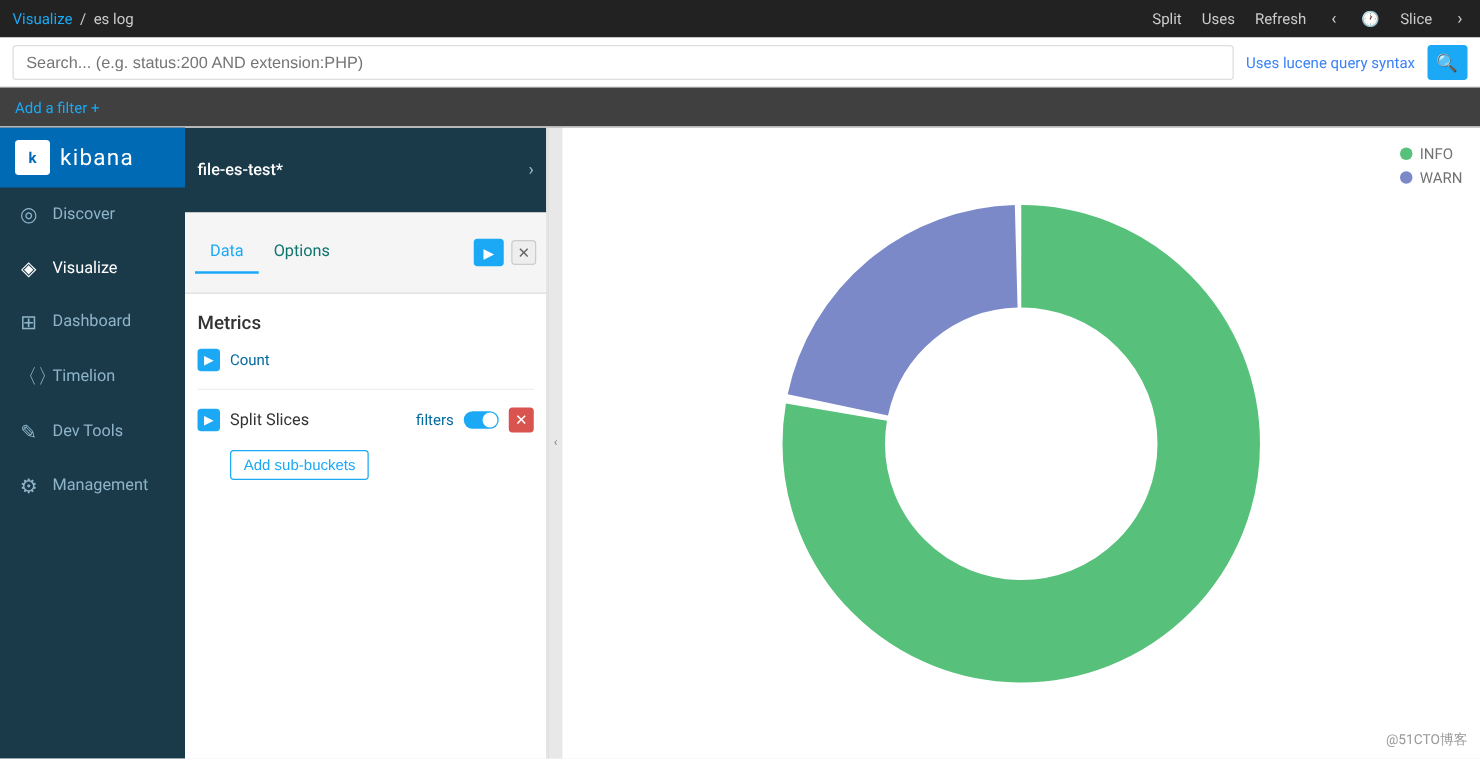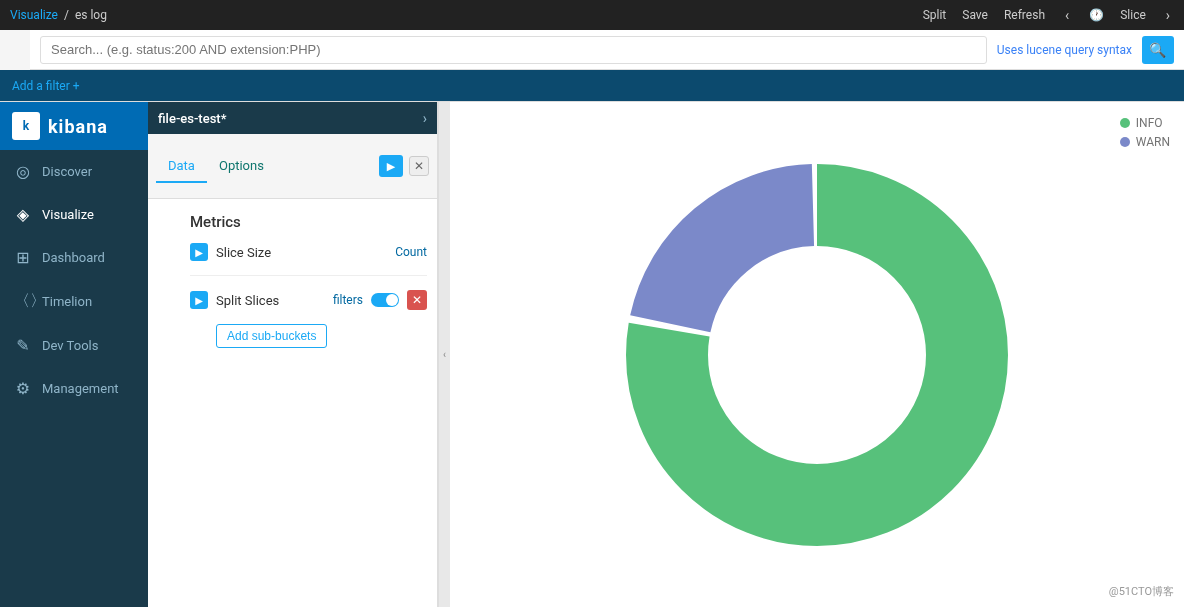--- a/index.html
+++ b/index.html
@@ -23,21 +23,20 @@
 
     
     .search-bar {
       height: 40px;
       background: #fff;
       border-bottom: 1px solid #ddd;
       display: flex;
       align-items: center;
       padding: 0 10px;
       flex-shrink: 0;
-      margin-left: 30px;
     }
     .search-input {
       flex: 1;
       border: 1px solid #ddd;
       border-radius: 3px;
       height: 28px;
       padding: 0 10px;
       font-size: 13px;
       outline: none;
     }
@@ -50,21 +49,21 @@
       height: 28px;
       border-radius: 3px;
       cursor: pointer;
       font-size: 14px;
       display: flex; align-items: center; justify-content: center;
     }
 
     
     .filter-bar {
       height: 32px;
-      background: #0c4a6e;
+      background: #404040;
       border-bottom: 1px solid #ddd;
       display: flex;
       align-items: center;
       padding: 0 12px;
       flex-shrink: 0;
     }
     .add-filter { color: #1ba9f5; font-size: 12px; cursor: pointer; }
 
     
     .main-content {
@@ -90,21 +89,21 @@
       gap: 8px;
     }
     .sidebar-logo-icon {
       width: 28px;
       height: 28px;
       background: #fff;
       border-radius: 3px;
       display: flex; align-items: center; justify-content: center;
       font-weight: bold; color: #006bb4; font-size: 12px;
     }
-    .sidebar-logo-text { color: #fff; font-size: 18px; font-weight: 700; letter-spacing: 1px; }
+    .sidebar-logo-text { color: #fff; font-size: 18px; font-weight: 400; letter-spacing: 1px; }
     .sidebar-item {
       display: flex;
       align-items: center;
       padding: 12px 14px;
       color: #8fb4c8;
       cursor: pointer;
       gap: 10px;
       font-size: 13px;
     }
     .sidebar-item.active { color: #fff; }
@@ -117,21 +116,21 @@
       background: #fff;
       border-right: 1px solid #ddd;
       flex-shrink: 0;
       display: flex;
       flex-direction: column;
       overflow: hidden;
     }
     .panel-header {
       background: #1a3a4a;
       color: #fff;
-      padding: 8px 10px;
+      padding: 26px 10px;
       font-size: 13px;
       font-weight: 500;
       display: flex;
       align-items: center;
       justify-content: space-between;
       flex-shrink: 0;
     }
     .panel-header-left { display: flex; align-items: center; gap: 8px; }
     .collapse-arrow { color: #8fb4c8; cursor: pointer; font-size: 14px; }
 
@@ -171,21 +170,21 @@
       color: #666;
       border-radius: 3px;
       width: 20px;
       height: 20px;
       cursor: pointer;
       font-size: 12px;
       display: flex; align-items: center; justify-content: center;
     }
 
     
-    .panel-body { padding: 10px; flex: 1; overflow-y: auto; margin-left: 32px; }
+    .panel-body { padding: 10px; flex: 1; overflow-y: auto; }
     .section-title { font-size: 15px; font-weight: 500; color: #333; margin-bottom: 12px; margin-top: 4px; }
     .metric-row {
       display: flex;
       align-items: center;
       gap: 8px;
       margin-bottom: 10px;
     }
     .metric-icon {
       background: #1ba9f5;
       color: #fff;
@@ -301,21 +300,21 @@
 <body>
 
 <div class="top-nav">
   <div class="top-nav-left">
     <a>Visualize</a>
     <span>/</span>
     <span>es log</span>
   </div>
   <div class="top-nav-right">
     <span>Split</span>
-    <span>Save</span>
+    <span>Uses</span>
     <span>Refresh</span>
     <span class="nav-arrow">‹</span>
     <span>🕐</span>
     <span>Slice</span>
     <span class="nav-arrow">›</span>
   </div>
 </div>
 
 <div class="search-bar">
   <input class="search-input" type="text" placeholder="Search... (e.g. status:200 AND extension:PHP)" style="">
@@ -376,21 +375,20 @@
         <button class="run-btn">▶</button>
         <button class="close-btn">✕</button>
       </div>
     </div>
 
     <div class="panel-body">
       
       <div class="section-title">Metrics</div>
       <div class="metric-row">
         <div class="metric-icon">▶</div>
-        <span class="metric-label">Slice Size</span>
         <span class="metric-value">Count</span>
       </div>
 
       <hr class="section-divider">
 
       
       <div class="bucket-row">
         <div class="metric-icon">▶</div>
         <span class="metric-label">Split Slices</span>
         <span class="metric-value">filters</span>

